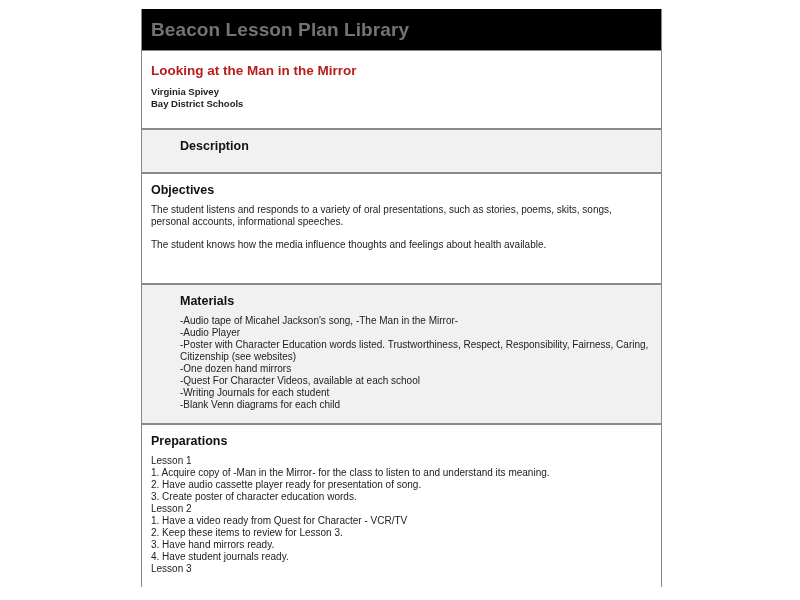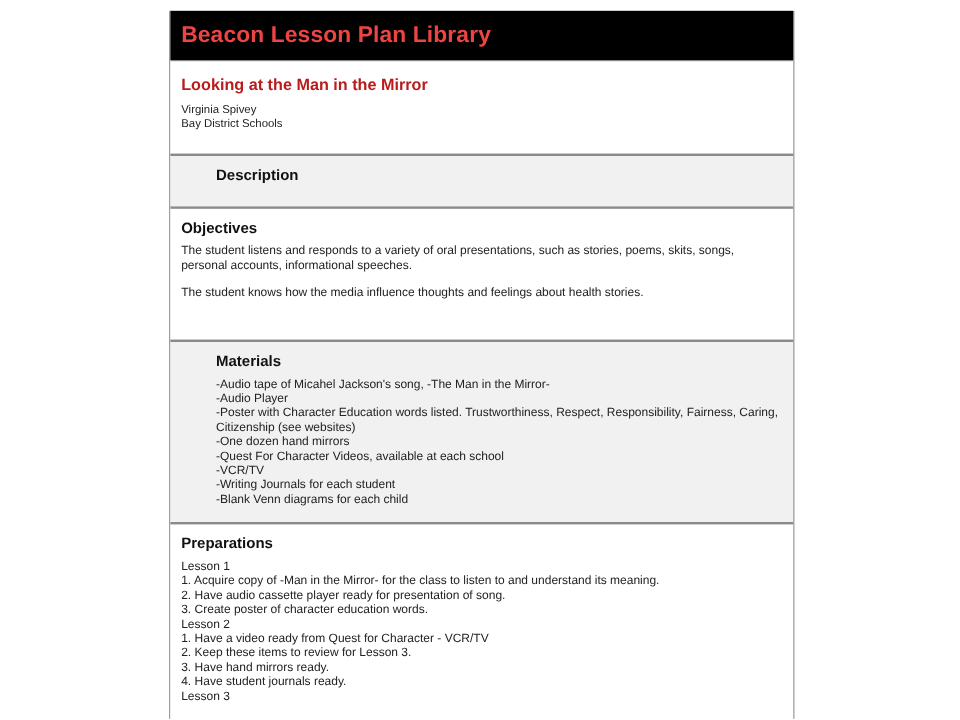--- a/index.html
+++ b/index.html
@@ -1,26 +1,26 @@
 <!DOCTYPE html>
 <html><head>
   <meta charset="utf-8">
   <style>
     html, body { margin: 0; padding: 0; background: #ffffff; }
     body { width: 800px; height: 600px; overflow: hidden; font-family: "Liberation Sans", sans-serif; color: #222; }
     .page { position: absolute; left: 141px; top: 9px; width: 519px; border-left: 1px solid #888; border-right: 1px solid #888; }
-    .header { background: #000; color: #ef4444; height: 41px; padding: 0 9px; display: flex; align-items: center; }
+    .header { background: #000; color: #737373; height: 41px; padding: 0 9px; display: flex; align-items: center; }
     .header h1 { margin: 0; font-size: 19px; font-weight: bold; letter-spacing: 0.1px; }
     .section { border-top: 2px solid #8a8a8a; padding: 10px 9px 12px 9px; font-size: 10px; line-height: 12px; }
     .section.white { background: #ffffff; }
     .section.gray { background: #f1f1f1; padding-left: 38px; }
     .section h2 { margin: 0 0 8px 0; font-size: 12.5px; font-weight: bold; color: #111; }
     .title-section { border-top: 1px solid #888; padding: 12px 9px 18px 9px; background: #fff; }
     .title-section h2 { margin: 0 0 8px 0; font-size: 13.5px; font-weight: bold; color: #b91c1c; }
-    .author { font-size: 9.5px; font-weight: normal; line-height: 12px; color: #222; }
+    .author { font-size: 9.5px; font-weight: bold; line-height: 12px; color: #222; }
     p { margin: 0; }
     .obj p + p { margin-top: 11px; }
     .line { display: block; }
   </style>
 </head>
 <body>
 
 <div class="page">
   <div class="header">
     <h1>Beacon Lesson Plan Library</h1>
@@ -32,31 +32,30 @@
     <div class="author">Bay District Schools</div>
   </div>
 
   <div class="section gray">
     <h2>Description</h2>
   </div>
 
   <div class="section white obj" style="padding-bottom:32px;">
     <h2>Objectives</h2>
     <p>The student listens and responds to a variety of oral presentations, such as stories, poems, skits, songs, personal accounts, informational speeches.</p>
-    <p>The student knows how the media influence thoughts and feelings about health stories.</p>
+    <p>The student knows how the media influence thoughts and feelings about health available.</p>
   </div>
 
   <div class="section gray">
     <h2>Materials</h2>
     <span class="line">-Audio tape of Micahel Jackson's song, -The Man in the Mirror-</span>
     <span class="line">-Audio Player</span>
     <span class="line">-Poster with Character Education words listed. Trustworthiness, Respect, Responsibility, Fairness, Caring, Citizenship (see websites)</span>
     <span class="line">-One dozen hand mirrors</span>
     <span class="line">-Quest For Character Videos, available at each school</span>
-    <span class="line">-VCR/TV</span>
     <span class="line">-Writing Journals for each student</span>
     <span class="line">-Blank Venn diagrams for each child</span>
   </div>
 
   <div class="section white">
     <h2>Preparations</h2>
     <span class="line">Lesson 1</span>
     <span class="line">1. Acquire copy of -Man in the Mirror- for the class to listen to and understand its meaning.</span>
     <span class="line">2. Have audio cassette player ready for presentation of song.</span>
     <span class="line">3. Create poster of character education words.</span>

